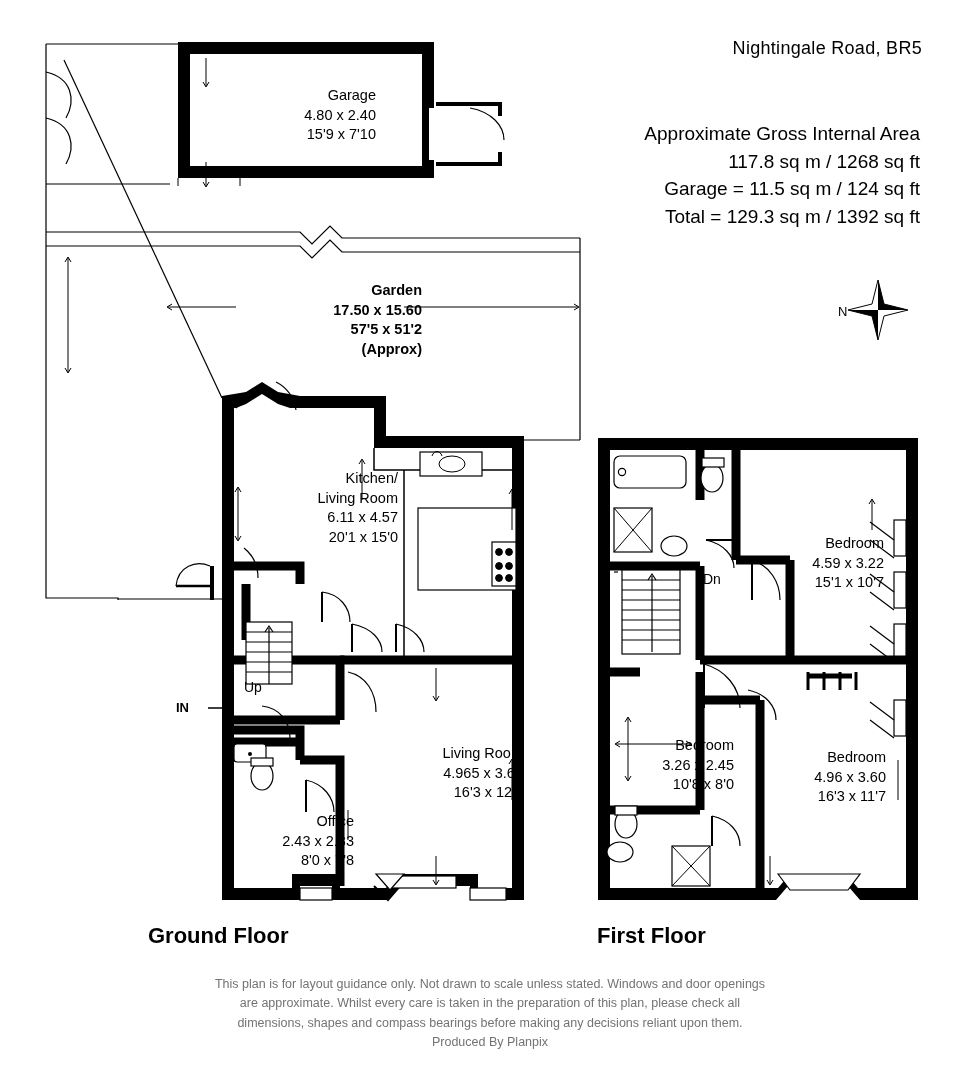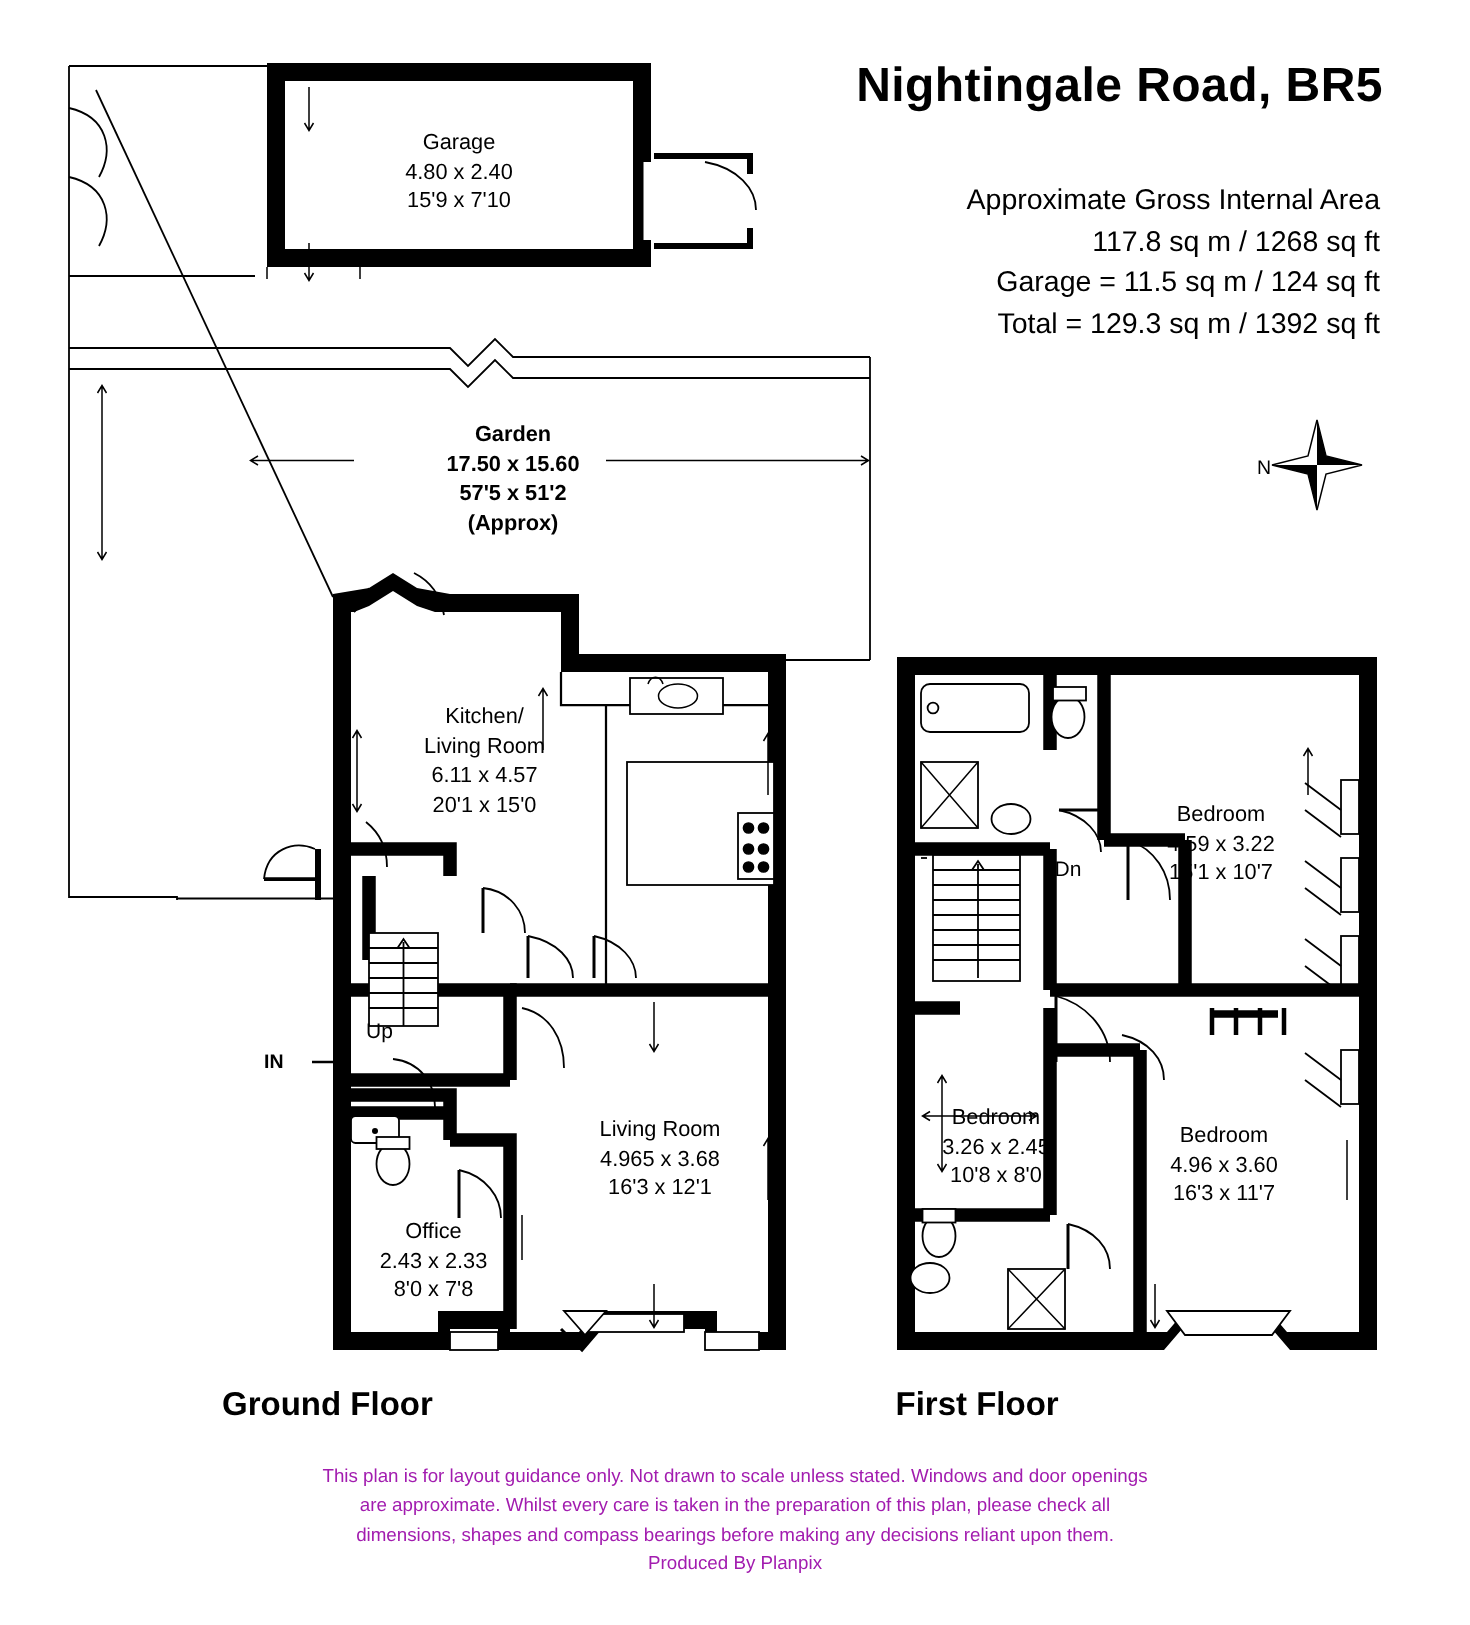--- a/index.html
+++ b/index.html
@@ -23,22 +23,22 @@
   svg.floorplan {
     position: absolute;
     left: 0; top: 0;
     width: 980px;
     height: 1083px;
   }
   .title {
     position: absolute;
     right: 58px;
     top: 38px;
-    font-size: 32px;
-    font-weight: bold;
+    font-size: 18px;
+    font-weight: normal;
     letter-spacing: 0.3px;
     white-space: nowrap;
   }
   .area-block {
     position: absolute;
     right: 60px;
     top: 120px;
     width: 420px;
     text-align: right;
     font-size: 19px;
@@ -53,30 +53,30 @@
   #ground-floor-label { left: 124px; top: 923px; margin-left: 24px; }
   #first-floor-label  { left: 597px; top: 923px; }
   .disclaimer {
     position: absolute;
     left: 0;
     top: 975px;
     width: 980px;
     text-align: center;
     font-size: 12.5px;
     line-height: 1.55;
-    color: #a21caf;
+    color: #737373;
   }
   .room-label {
     position: absolute;
     text-align: center;
     font-size: 14.5px;
     line-height: 1.35;
     white-space: nowrap;
   }
-  .room-label .nm { display: block; }
+  .room-label .nm { display: block; text-align: right; }
   .compass-n {
     position: absolute;
     left: 838px;
     top: 304px;
     font-size: 13px;
   }
   .in-label {
     position: absolute;
     left: 176px;
     top: 700px;

